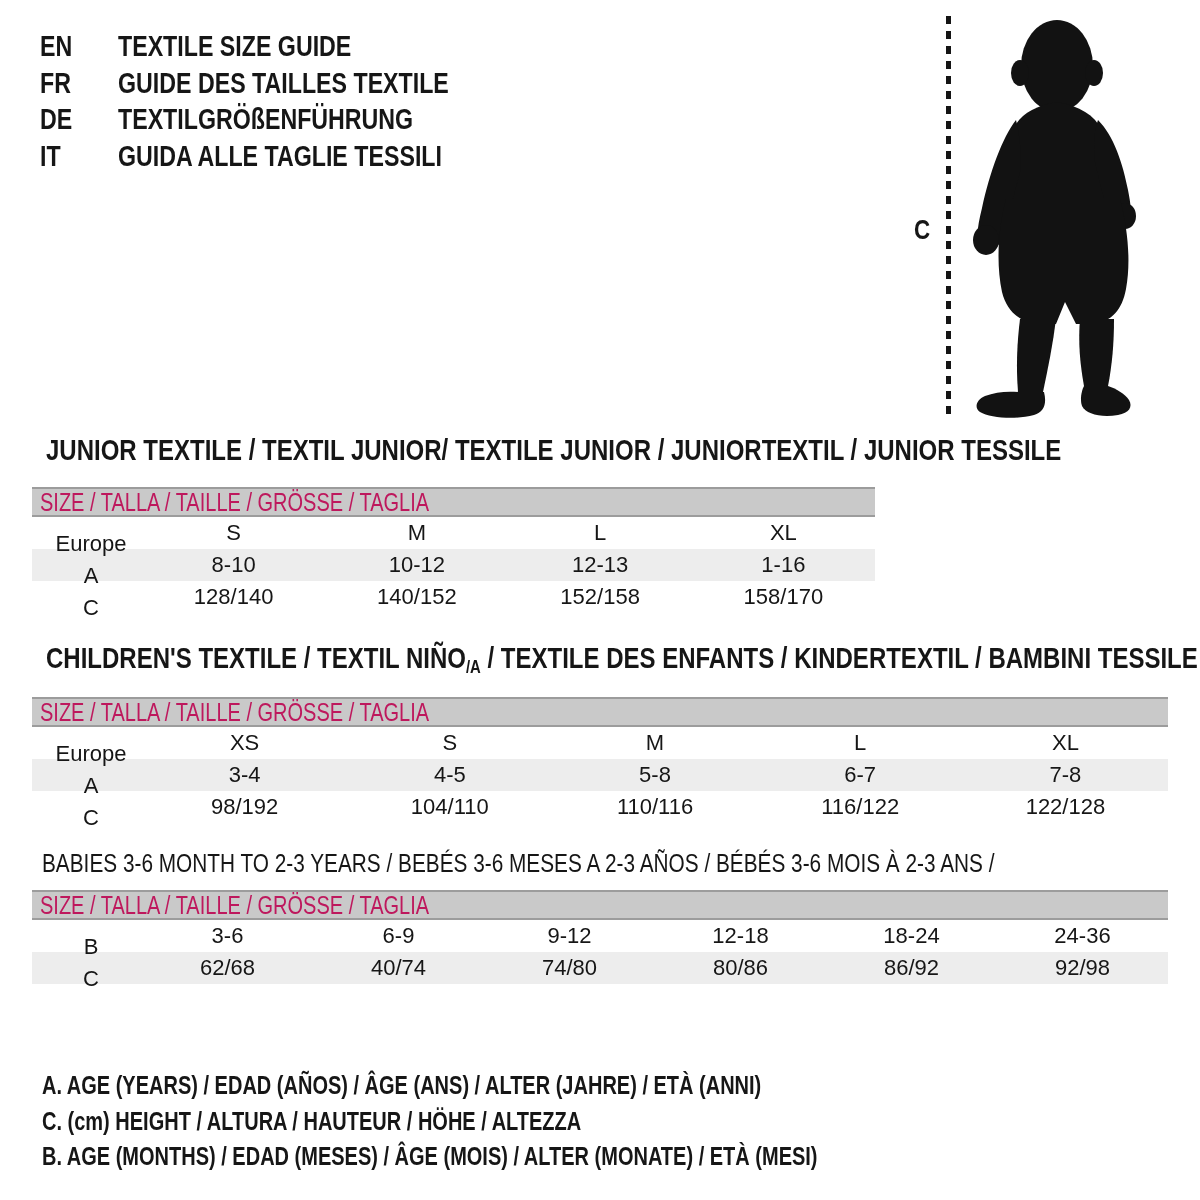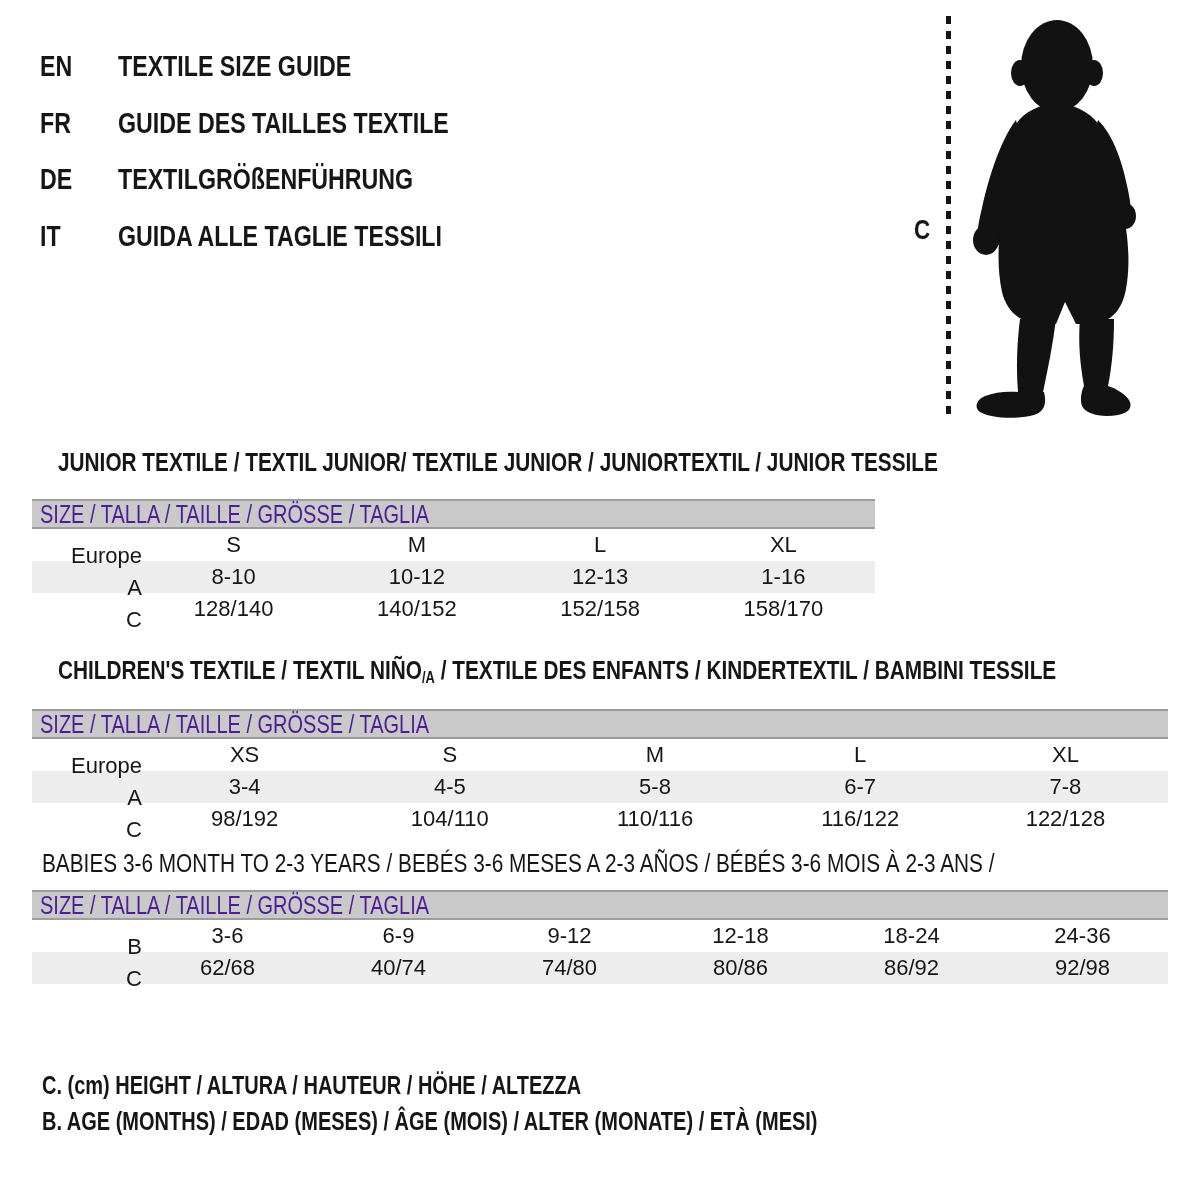--- a/index.html
+++ b/index.html
@@ -9,21 +9,21 @@
     background:#ffffff;
     font-family:"Liberation Sans","DejaVu Sans",sans-serif;
     color:#161616;
     position:relative;
     overflow:hidden;
   }
   .cond { display:inline-block; transform:scaleX(0.8); transform-origin:0 50%; white-space:nowrap; }
 
   
   .lang-block { position:absolute; left:40px; top:28px; }
-  .lang-row { display:flex; height:36.6px; line-height:36.6px; font-size:29px; font-weight:700;margin-top:20px; }
+  .lang-row { display:flex; height:36.6px; line-height:36.6px; font-size:29px; font-weight:700; }
   .lang-code { width:78px; flex:0 0 78px; }
   .lang-title { flex:0 0 auto; }
 
   
   .figure-wrap { position:absolute; left:0; top:0; }
   .silhouette { position:absolute; left:962px; top:16px; width:180px; height:405px; }
   .measure-line {
     position:absolute; left:946px; top:16px; width:5px; height:400px;
     background:repeating-linear-gradient(180deg,#141414 0 8px,transparent 8px 15px);
   }
@@ -31,40 +31,40 @@
     position:absolute; left:914px; top:214px;
     font-size:28px; font-weight:700;
   }
 
   
   .sec { position:absolute; left:32px; }
   #sec-junior   { top:433px; width:843px; }
   #sec-children { top:641px; width:1136px; }
   #sec-babies   { top:846px; width:1136px; }
 
-  .sec h2 { margin:16px; padding-left:10px; height:26px; line-height:26px; font-size:26px; font-weight:700; }
+  .sec h2 { margin:4px; padding-left:10px; height:26px; line-height:26px; font-size:30px; font-weight:700; }
   .h2line { height:35px; line-height:35px; padding-left:10px; font-size:26px; font-weight:400; }
   .sub { font-size:0.62em; vertical-align:-0.25em; }
 
   .sizebar {
     height:30px; margin-top:24px;
     background:#c9c9c9;
     border-top:2px solid #9c9c9c;
     border-bottom:2px solid #9c9c9c;
     display:flex; align-items:center;
     padding-left:8px;
-    font-size:25px; color:#4c1d95; font-weight:400;
+    font-size:25px; color:#be185d; font-weight:400;
   }
   #sec-children .sizebar { margin-top:26px; }
   #sec-babies   .sizebar { margin-top:9px; }
 
   .trow { display:flex; height:32px; align-items:center; font-size:22px; }
   .trow.shaded { background:#ededed; }
   .cell { flex:1; text-align:center; }
-  .cell.lbl { flex:0 0 110px; text-align:right; padding-left:8px;margin-top:22px; }
+  .cell.lbl { flex:0 0 110px; text-align:center; padding-left:8px;margin-top:22px; }
 
   
   .footnotes { position:absolute; left:42px; top:1068px; }
   .footnote { height:35.5px; line-height:35.5px; font-size:25px; font-weight:700; }
 </style>
 </head>
 <body>
 
 <div class="lang-block">
   <div class="lang-row">
@@ -185,15 +185,16 @@
     <div class="cell">62/68</div>
     <div class="cell">40/74</div>
     <div class="cell">74/80</div>
     <div class="cell">80/86</div>
     <div class="cell">86/92</div>
     <div class="cell">92/98</div>
   </div>
 </section>
 
 <div class="footnotes">
+  <div class="footnote"><span class="cond">A. AGE (YEARS) / EDAD (AÑOS) / ÂGE (ANS) / ALTER (JAHRE) / ETÀ (ANNI)</span></div>
   <div class="footnote"><span class="cond">C. (cm) HEIGHT / ALTURA / HAUTEUR / HÖHE / ALTEZZA</span></div>
   <div class="footnote"><span class="cond">B. AGE (MONTHS) / EDAD (MESES) / ÂGE (MOIS) / ALTER (MONATE) / ETÀ (MESI)</span></div>
 </div>
 
 </body></html>

